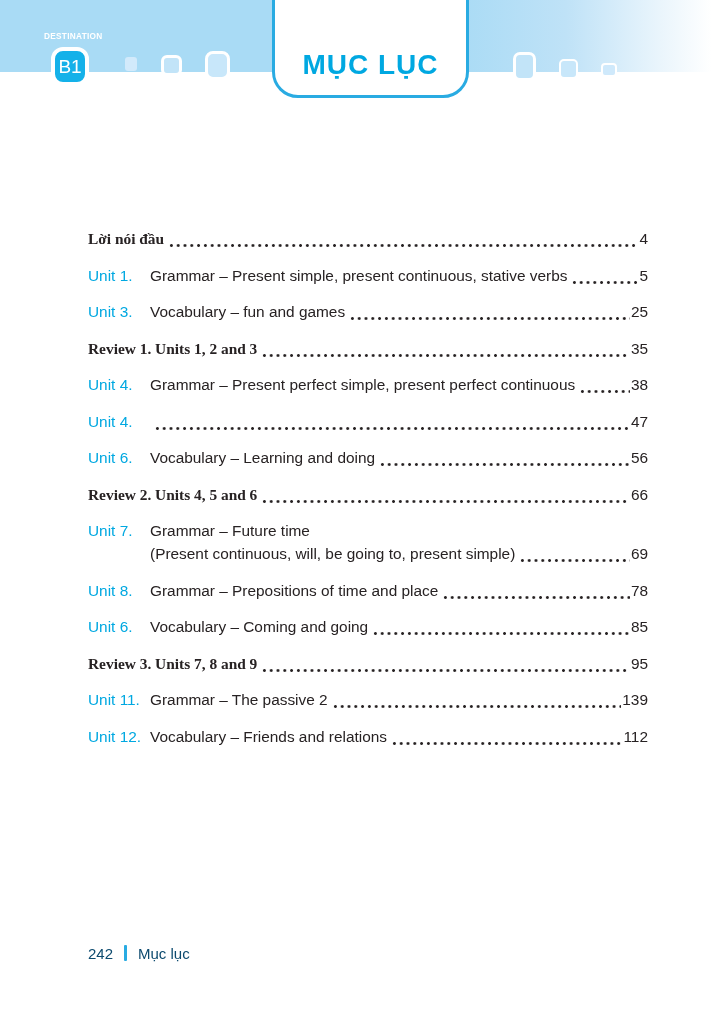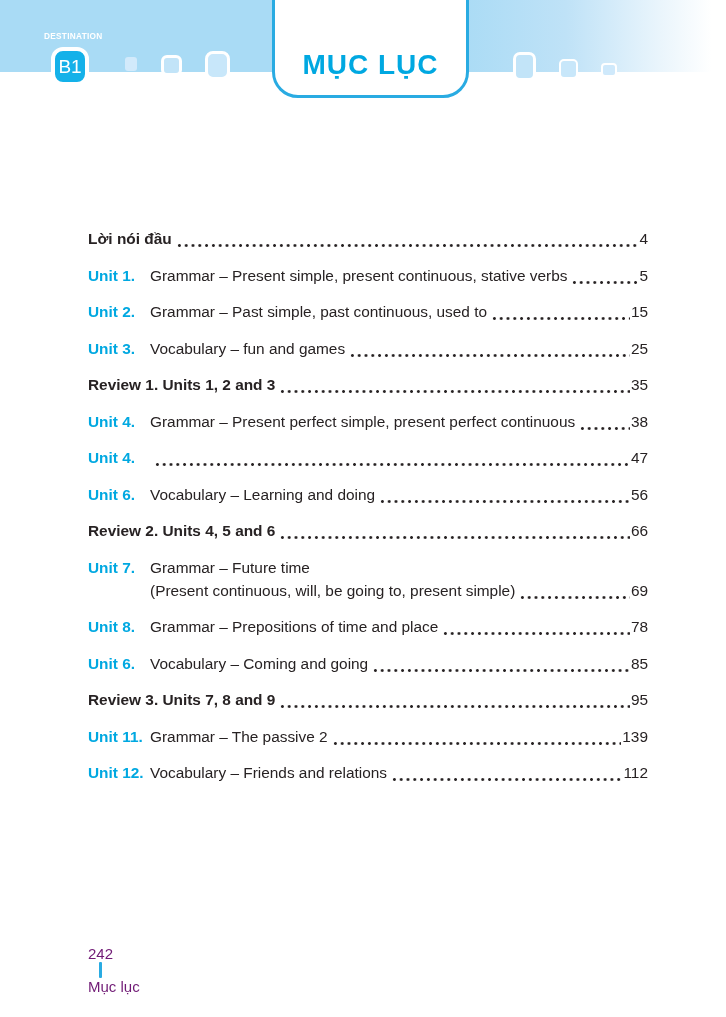--- a/index.html
+++ b/index.html
@@ -100,48 +100,47 @@
   .toc-row { margin-bottom: 13.5px; }
   .toc-line {
     display: flex;
     align-items: baseline;
     line-height: 23px;
     font-size: 15.4px;
     color: var(--text-dark);
   }
   .unit-label {
     flex: 0 0 62px;
-    font-weight: bold;
+    font-weight: normal;
     color: var(--accent-blue);
     white-space: nowrap;
   }
   .entry-text { white-space: nowrap; }
-  .entry-text.bold { font-weight: bold; }
+  .entry-text.bold { font-weight: bold; font-family: Liberation Serif, serif; }
   .leader {
     flex: 1 1 auto;
     min-width: 8px;
     height: 5px;
     align-self: flex-end;
     margin: 0 1px 2px 4px;
     background-image: radial-gradient(circle, var(--text-dark) 1.25px, transparent 1.55px);
     background-size: 6.8px 5px;
     background-repeat: repeat-x;
     background-position: left center;
   }
   .page-num { white-space: nowrap; }
 
   
   .footer {
     position: absolute;
     left: 88px; top: 945px;
     display: flex;
     align-items: flex-start;
     font-size: 15px;
-    color: #701a75;
-    flex-direction: column;
+    color: #0c4a6e;
   }
   .footer-bar {
     width: 3px; height: 16px;
     background: var(--border-blue);
     margin: 0 11px;
     border-radius: 1px;
   }
   .bottom-tab {
     position: absolute;
     left: 333px; top: 1008px;
@@ -185,28 +184,20 @@
       <div class="toc-row">
       <div class="toc-line">
         <span class="unit-label">Unit 1.</span>
         <span class="entry-text">Grammar – Present simple, present continuous, stative verbs</span>
         <span class="leader"></span>
         <span class="page-num">5</span>
       </div>
     </div>
       <div class="toc-row">
       <div class="toc-line">
-        <span class="unit-label">Unit 2.</span>
-        <span class="entry-text">Grammar – Past simple, past continuous, used to</span>
-        <span class="leader"></span>
-        <span class="page-num">15</span>
-      </div>
-    </div>
-      <div class="toc-row">
-      <div class="toc-line">
         <span class="unit-label">Unit 3.</span>
         <span class="entry-text">Vocabulary – fun and games</span>
         <span class="leader"></span>
         <span class="page-num">25</span>
       </div>
     </div>
       <div class="toc-row">
       <div class="toc-line">
 
         <span class="entry-text bold">Review 1. Units 1, 2 and 3</span>

